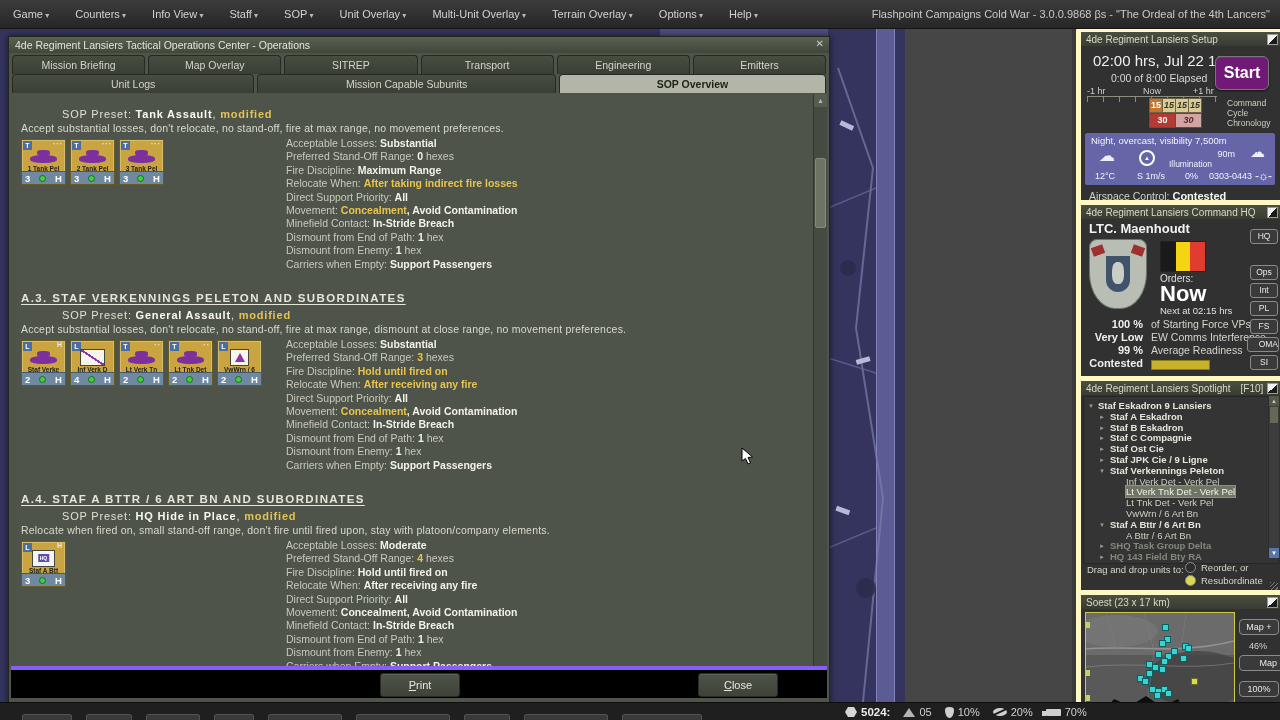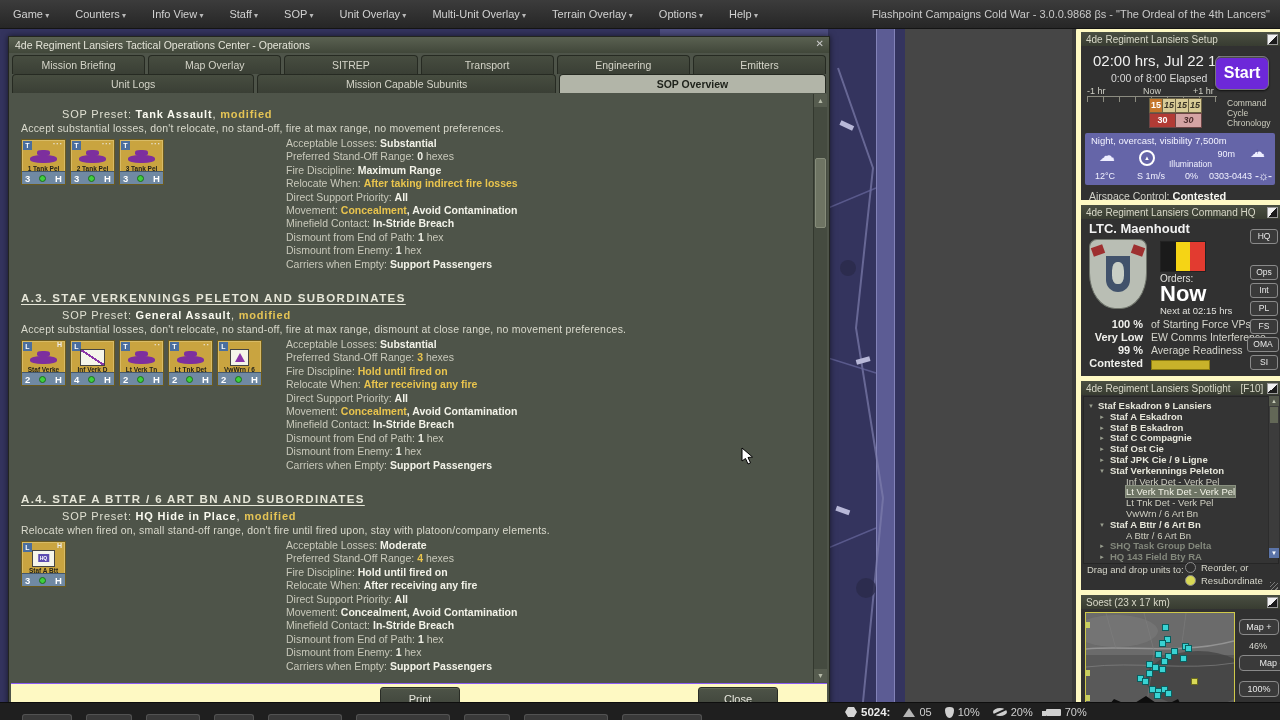--- a/index.html
+++ b/index.html
@@ -89,38 +89,38 @@
   .cnum,.chm{font-size:9.5px;font-weight:700;color:#fff;}
   .cdot{width:5px;height:5px;border-radius:50%;background:#3fcf3f;border:1px solid #1d6b1d;}
   
   .sb{position:absolute;right:0;top:0;width:13px;height:100%;background:#454b40;border-left:1px solid #33382e;}
   .sb-up,.sb-down{position:absolute;left:0;right:0;height:13px;background:#565c4f;color:#b6bba9;
       font-size:7px;display:flex;align-items:center;justify-content:center;}
   .sb-up{top:0;}.sb-down{bottom:0;}
   .sb-up::before{content:"▲";}.sb-down::before{content:"▼";}
   .sb-thumb{position:absolute;left:1px;right:1px;top:64px;height:68px;background:#6e7463;
       border:1px solid #868c7a;border-radius:2px;}
-  .btnbar{position:absolute;left:2px;right:2px;bottom:0;height:28px;background:#fef9c3;border-top:1px solid #8b5cf6;}
+  .btnbar{position:absolute;left:2px;right:2px;bottom:14px;height:28px;background:#000000;border-top:4px solid #8b5cf6;}
   .btn{position:absolute;top:3px;width:78px;height:22px;background:linear-gradient(#4d5347,#3e433a);
        border:1px solid #2a2d26;border-radius:3px;color:#e7e7de;font-size:11px;line-height:22px;
        text-align:center;box-shadow:inset 0 1px 0 #5d6355;display:block;}
   .btn::first-letter{text-decoration:underline;}
   .grip{position:absolute;right:2px;bottom:2px;width:8px;height:8px;
         background:repeating-linear-gradient(135deg,#7a8070 0 1px,transparent 1px 3px);}
   
   .sidebar{position:absolute;left:1072px;top:25px;width:208px;height:695px;background:#3a3a3a;z-index:20;}
   .rp{position:absolute;left:4px;width:200px;background:#313131;border:5px solid #fef9c3;border-radius:4px;overflow:hidden;}
   .rp-h{height:14px;background:linear-gradient(#4a4f42,#383c31);color:#d8d8c8;font-size:10px;
         display:flex;align-items:center;padding:0 5px;position:relative;}
   .pop{position:absolute;right:3px;top:2px;width:9px;height:9px;border:1px solid #999;
        background:linear-gradient(135deg,#f0f0f0 50%,#1c1c1c 50%);}
   .p-setup{top:2px;height:170px;}
   .st-time{position:absolute;left:12px;top:20px;font-size:15px;color:#f0f0f0;}
   .st-elapsed{position:absolute;left:30px;top:40px;font-size:10.5px;color:#d8d8d8;}
-  .start{position:absolute;left:134px;top:24px;width:52px;height:32px;background:#6d28d9;border:1px solid #787878;
+  .start{position:absolute;left:134px;top:24px;width:52px;height:32px;background:#701a75;border:1px solid #787878;
          border-radius:6px;color:#fff;font-size:16px;font-weight:700;text-align:center;line-height:32px;
          box-shadow:inset 0 1px 0 #4c4c4c,0 1px 2px #111;}
   .tl-lab{position:absolute;top:54px;font-size:9px;color:#d0d0c6;}
   .tl-line{position:absolute;left:6px;top:64px;width:130px;height:5px;border-top:1px solid #8b8b80;
      background:repeating-linear-gradient(90deg,#8b8b80 0 1px,transparent 1px 16px);}
   .tb{position:absolute;top:66px;width:12px;height:13px;background:#d8cb96;border:1px solid #6d6445;
       color:#3a3426;font-size:9px;font-style:italic;font-weight:700;text-align:center;line-height:13px;}
   .tb.hot{background:#c5762c;color:#fff;font-style:normal;}
   .t30{position:absolute;top:81px;width:25px;height:13px;font-size:9px;font-weight:700;text-align:center;line-height:13px;border:1px solid #6d4545;}
   .t30.red{background:#b23b35;color:#fff;}
@@ -158,21 +158,21 @@
   .f1{background:#1a1a1a;}.f2{background:#f5d415;}.f3{background:#e23b30;}
   .orders-l{position:absolute;left:79px;top:68px;font-size:10px;color:#e0e0dc;}
   .orders-now{position:absolute;left:79px;top:76px;font-size:22px;font-weight:700;color:#fff;}
   .orders-next{position:absolute;left:79px;top:100px;font-size:9.5px;color:#e0e0dc;}
   .stat{position:absolute;left:0;height:13px;font-size:10.5px;white-space:nowrap;}
   .stat .sv{position:absolute;left:0;width:62px;text-align:right;font-weight:700;color:#f0f0ec;font-size:11px;}
   .stat .sl{position:absolute;left:70px;color:#d5d5cc;}
   .cbar{position:absolute;left:70px;top:3px;width:57px;height:8px;background:#c8b22a;border:1px solid #8a7a12;}
   .hqb{position:absolute;left:169px;width:26px;height:13px;background:#3a3a3a;border:1px solid #8a8a8a;
        border-radius:3px;color:#e8e8e8;font-size:8.5px;text-align:center;line-height:13px;}
-  .hqb.wide{left:166px;width:30px;}
+  .hqb.wide{left:166px;width:30px;text-align:right;}
   .p-spot{top:351px;height:211px;}
   .spot-hot{margin-left:10px;color:#d8d8c8;}
   .tree{position:absolute;left:2px;top:15px;right:2px;height:162px;background:#343434;border:1px solid #262626;overflow:hidden;padding-top:4px;}
   .ti{height:10.8px;line-height:10.8px;font-size:9.5px;position:relative;white-space:nowrap;}
   .ti .arr{position:absolute;width:10px;text-align:center;color:#9a9f90;font-size:7px;top:0;}
   .ti.lv0 .arr{left:2px;}.ti.lv0 .lbl{margin-left:14px;}
   .ti.lv1 .arr{left:13px;}.ti.lv1 .lbl{margin-left:26px;}
   .ti.lv2 .lbl{margin-left:42px;}
   .ti.b .lbl{font-weight:700;color:#e6e6da;}
   .ti.p .lbl{color:#cfcfc2;}

